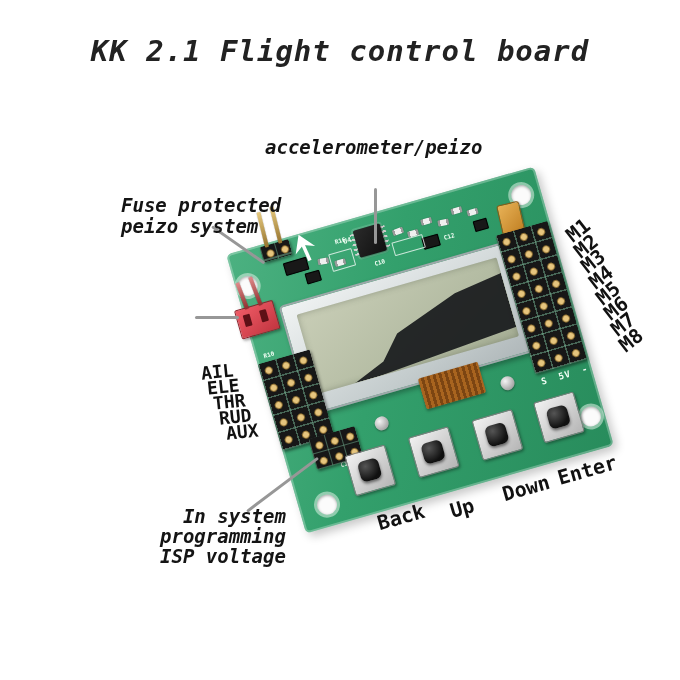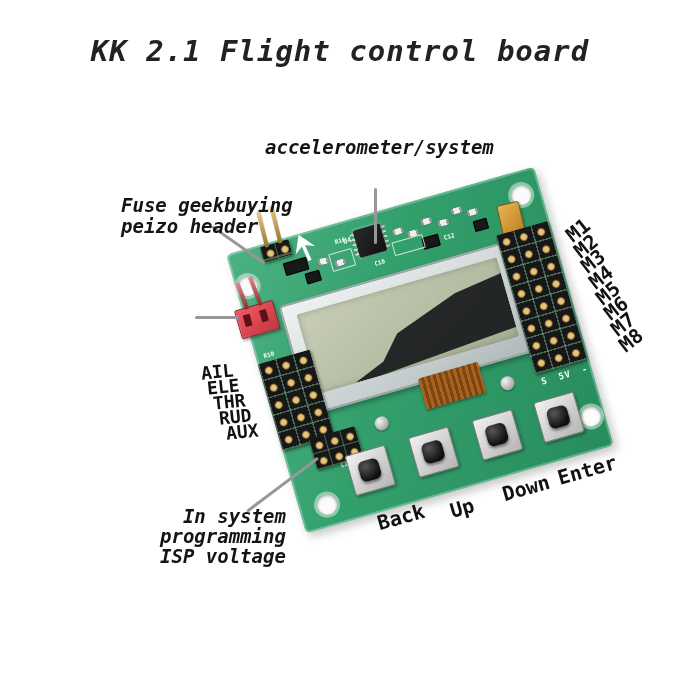--- a/index.html
+++ b/index.html
@@ -179,26 +179,26 @@
         <div class="plunger"></div>
       </div>
   </div>
 
   <div class="cline" style="left:374px;top:188px;width:3px;height:56px;"></div>
   <div class="cline" style="left:212px;top:225px;width:64px;transform:rotate(35deg);"></div>
   <div class="cline" style="left:195px;top:316px;width:44px;"></div>
   <div class="cline" style="left:247px;top:510px;width:89px;transform:rotate(-37deg);"></div>
 
   <div class="lbl" style="left:265px;top:137px;">
-    <span>accelerometer/system</span>
+    <span>accelerometer/peizo</span>
   </div>
 
   <div class="lbl" style="left:121px;top:195px;">
-    <span>Fuse geekbuying</span>
-    <span>peizo header</span>
+    <span>Fuse protected</span>
+    <span>peizo system</span>
   </div>
 
 
   <div class="lbl" style="left:160px;top:506px;line-height:20px;text-align:right;">
     <span>In system</span>
     <span>programming</span>
     <span>ISP voltage</span>
   </div>
 
   <div class="rxlbl" style="left:201px;top:361px;">AIL</div>

